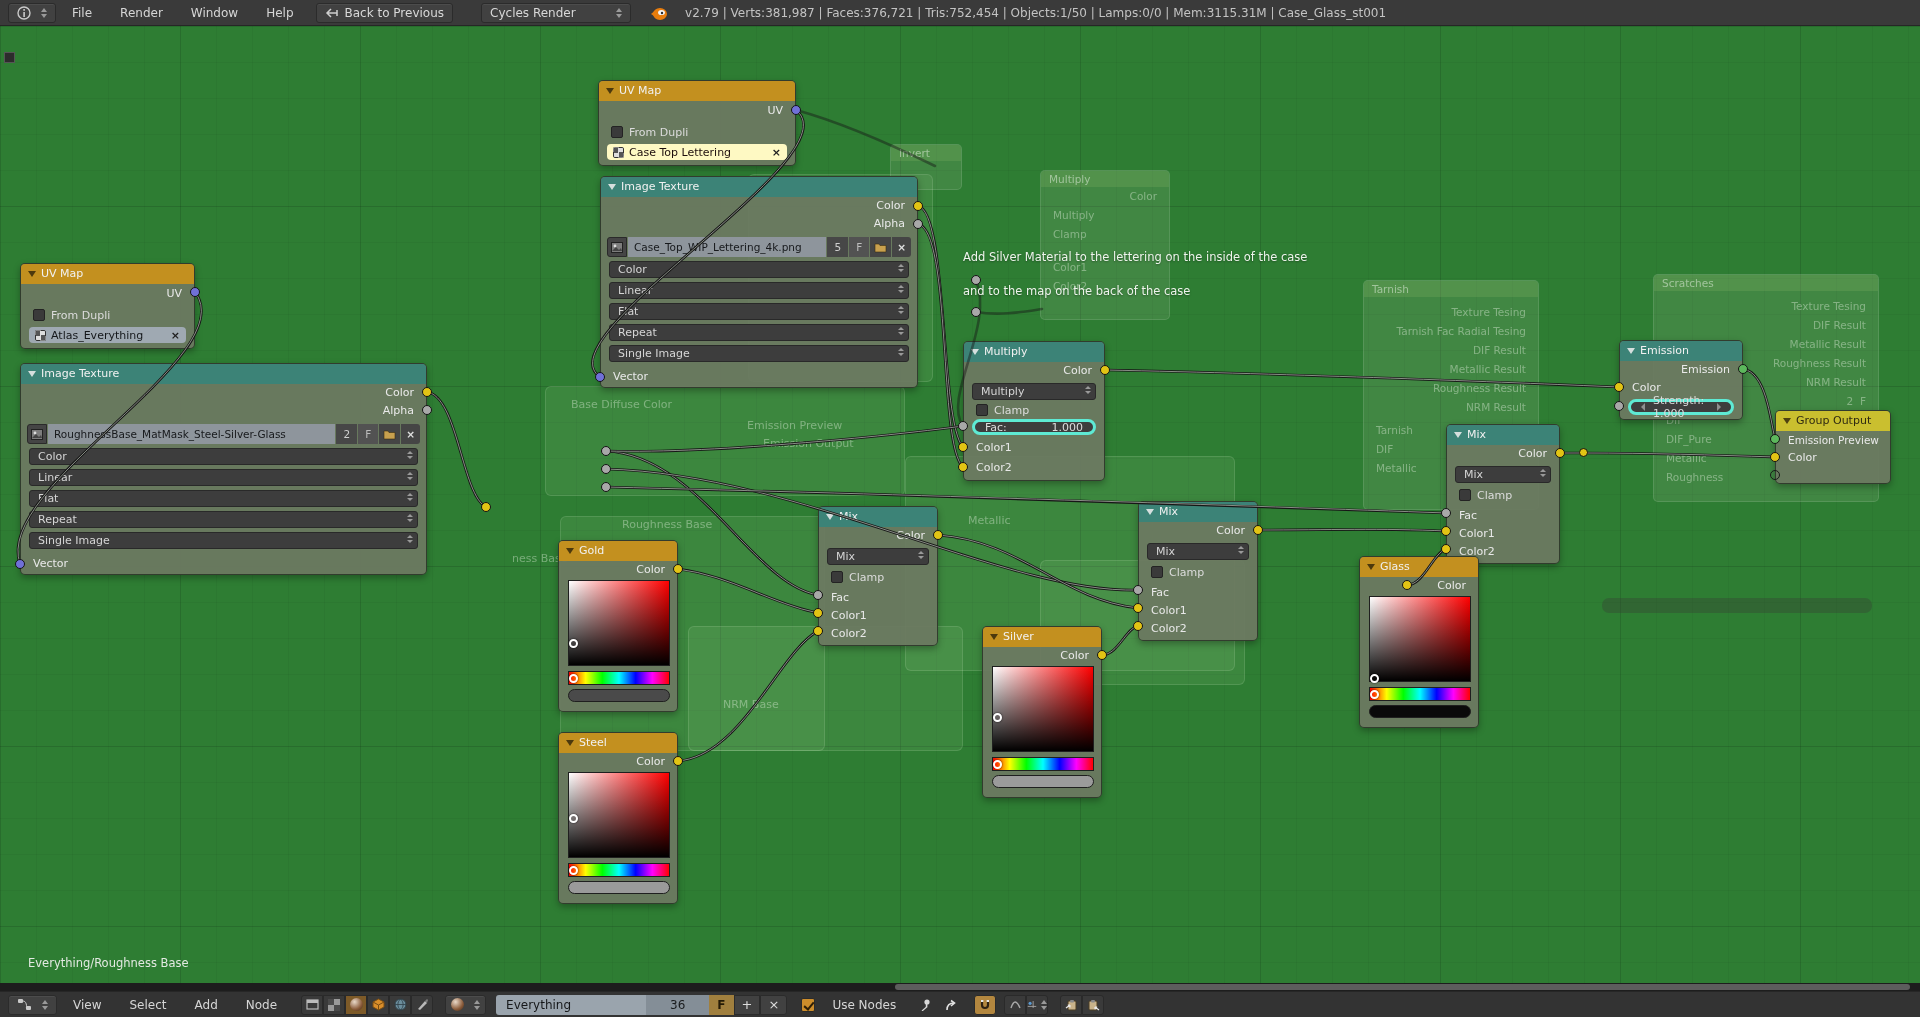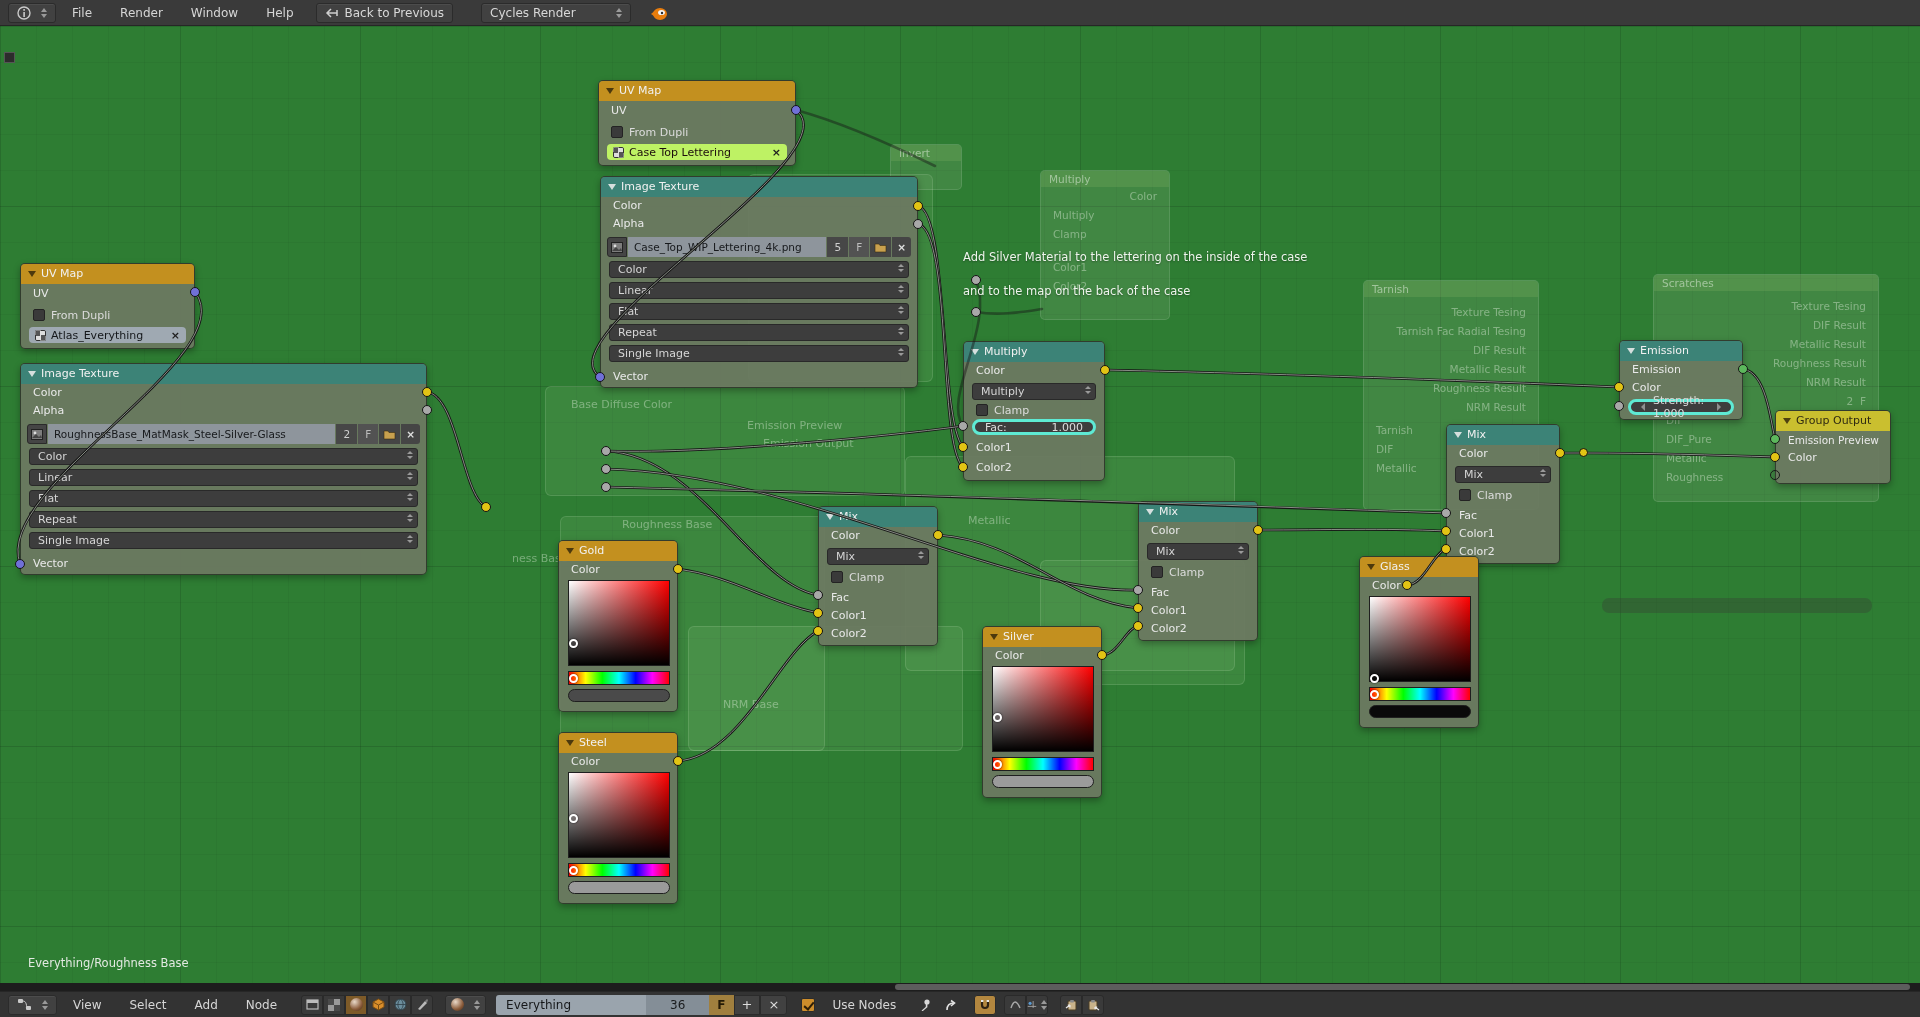--- a/index.html
+++ b/index.html
@@ -34,32 +34,32 @@
   .wd{fill:none;stroke:#161616;stroke-width:2.6;stroke-linecap:round}
   .wl{fill:none;stroke:#b8bfb4;stroke-width:1;opacity:.7;stroke-linecap:round}
   .faint{opacity:.45}
   
   .node{position:absolute;background:rgba(108,121,97,.95);border:1px solid rgba(22,28,20,.65);border-radius:5px;box-shadow:0 3px 7px rgba(0,0,0,.30);z-index:3;font-size:11px;color:#e9e9e9}
   .hd{height:20px;line-height:20px;padding:0 8px 0 20px;border-radius:4px 4px 0 0;position:relative;color:#f1f1f1;font-size:11px}
   .hd::before{content:"";position:absolute;left:7px;top:7px;border-left:4px solid transparent;border-right:4px solid transparent;border-top:6px solid rgba(240,240,240,.85)}
   .hd.dk::before{border-top-color:rgba(55,42,10,.85)}
   .teal{background:#3c8377}.gold{background:#c3901f}.slate{background:#5a646e}.yellow{background:#cabf2f;color:#2f2a12}
   .row{height:18px;line-height:18px;padding:0 12px;white-space:nowrap}
-  .rt{}
+  .rt{text-align:right}
   .sel{height:17px;margin:4px 8px 0;background:#3d3d3d;border:1px solid #292929;border-radius:3px;color:#d5d5d5;line-height:15px;padding:0 16px 0 8px;position:relative;font-size:11px}
   .sel .arr{position:absolute;right:4px;top:2px}
   .sel .arr .up{border-bottom-width:3px}.sel .arr .dn{border-top-width:3px}
   .chk{display:flex;align-items:center;gap:6px;height:16px;margin:3px 0 0;padding:0 12px;color:#dcdcdc}
   .box{width:12px;height:12px;background:#3a3a3a;border:1px solid #232323;border-radius:2px;flex:0 0 auto}
   .slider{height:16px;margin:1px 8px 0;background:#3d3d3d;border:3px solid #5eead4;border-radius:8px;display:flex;align-items:center;justify-content:space-between;padding:0 10px;color:#dcdcdc;font-size:11px}
   .slider.cen{justify-content:center;gap:8px}
   .sarr{width:0;height:0;border-top:4px solid transparent;border-bottom:4px solid transparent}
   .sarr.l{border-right:4px solid #8f8f8f}.sarr.r{border-left:4px solid #8f8f8f}
   .dbfield{height:16px;margin:4px 8px 0;border-radius:4px;display:flex;align-items:center;gap:5px;padding:0 6px;font-size:11px}
-  .dbfield.red{background:#bef264;color:#1d0e0c}
+  .dbfield.red{background:#fef9c3;color:#1d0e0c}
   .dbfield.grey{background:#9fa9b2;color:#15181b}
   .db-ico{width:11px;height:11px;border-radius:2px;background:conic-gradient(#ddd 0 25%,#555 0 50%,#ddd 0 75%,#555 0);flex:0 0 auto;border:1px solid rgba(0,0,0,.4)}
   .db-t{flex:1;overflow:hidden}
   .db-x{margin-left:auto;font-weight:bold;color:#1e1e1e}
   .filerow{height:20px;margin:4px 6px 0;display:flex;align-items:stretch;gap:1px;font-size:10.5px}
   .fbtn{background:#454545;border:1px solid #2a2a2a;border-radius:3px 0 0 3px;display:flex;align-items:center;padding:0 3px}
   .fname{background:#8e959c;color:#17191c;flex:1;display:flex;align-items:center;padding:0 6px;overflow:hidden;white-space:nowrap}
   .fusers{background:#474747;color:#cfcfcf;display:flex;align-items:center;padding:0 7px}
   .ffake{background:#525252;color:#bdbdbd;display:flex;align-items:center;padding:0 7px}
   .ffolder{background:#454545;display:flex;align-items:center;padding:0 4px}
@@ -130,20 +130,21 @@
         <i class="up"></i>
         <i class="dn"></i>
       </span>
   </span>
   <svg class="gl" width="20" height="16" viewBox="0 0 20 16" style="margin-left:14px">
     <ellipse cx="11" cy="9" rx="7" ry="6" fill="#e87d0d"></ellipse>
       <ellipse cx="12.5" cy="7.5" rx="3.4" ry="2.6" fill="#f4f4f4"></ellipse>
       <path d="M2 9 L8 4 L8 13 Z" fill="#e87d0d"></path>
       <circle cx="13" cy="8" r="1.2" fill="#2a2a2a"></circle>
   </svg>
+  <span class="stats">v2.79 | Verts:381,987 | Faces:376,721 | Tris:752,454 | Objects:1/50 | Lamps:0/0 | Mem:3115.31M | Case_Glass_st001</span>
 </div>
 
 <div id="canvas">
   <div id="cornerwidget"></div>
 
   <div class="gframe" style="left:748px;top:148px;width:185px;height:208px"></div>
   <div class="gframe" style="left:545px;top:360px;width:360px;height:110px"></div>
   <div class="gframe" style="left:560px;top:490px;width:265px;height:235px"></div>
   <div class="gframe" style="left:688px;top:600px;width:275px;height:125px"></div>
   <div class="gframe" style="left:905px;top:430px;width:330px;height:215px"></div>

